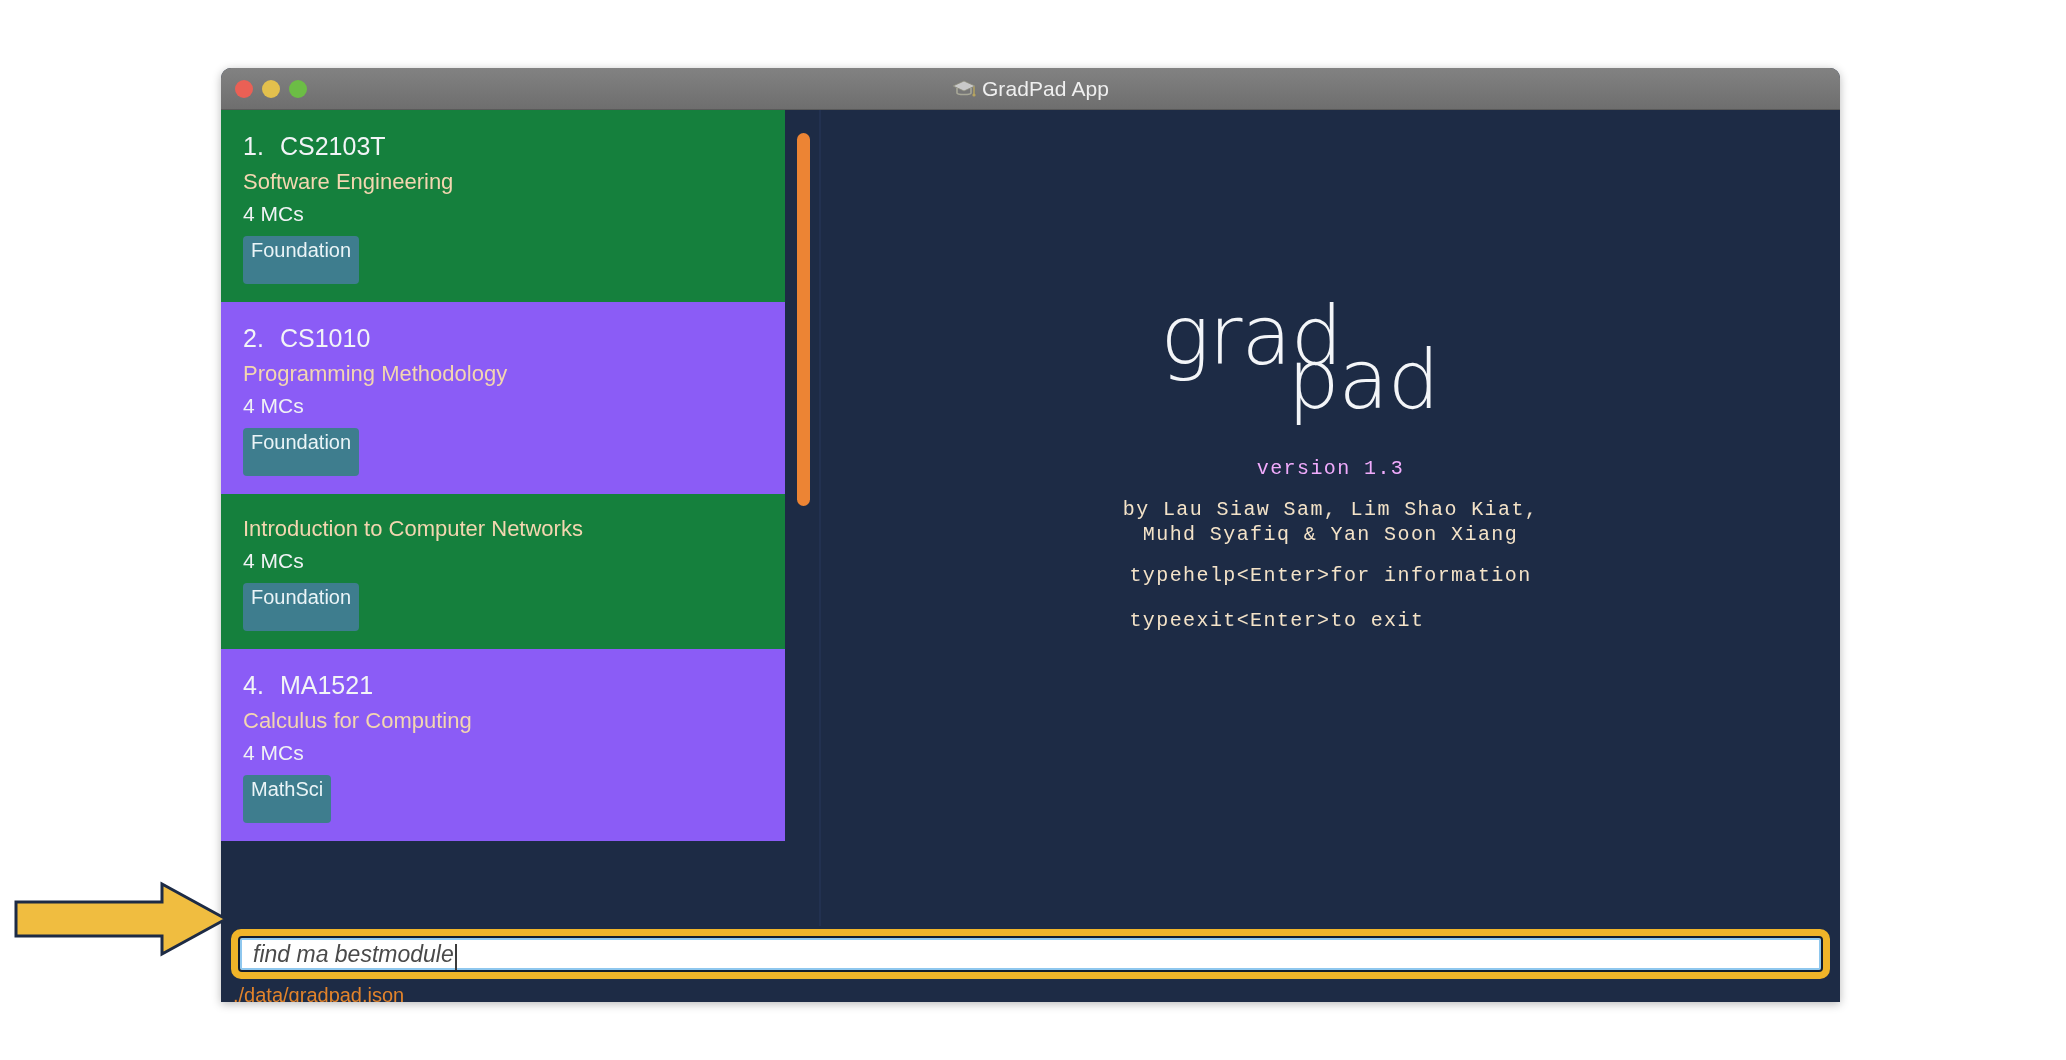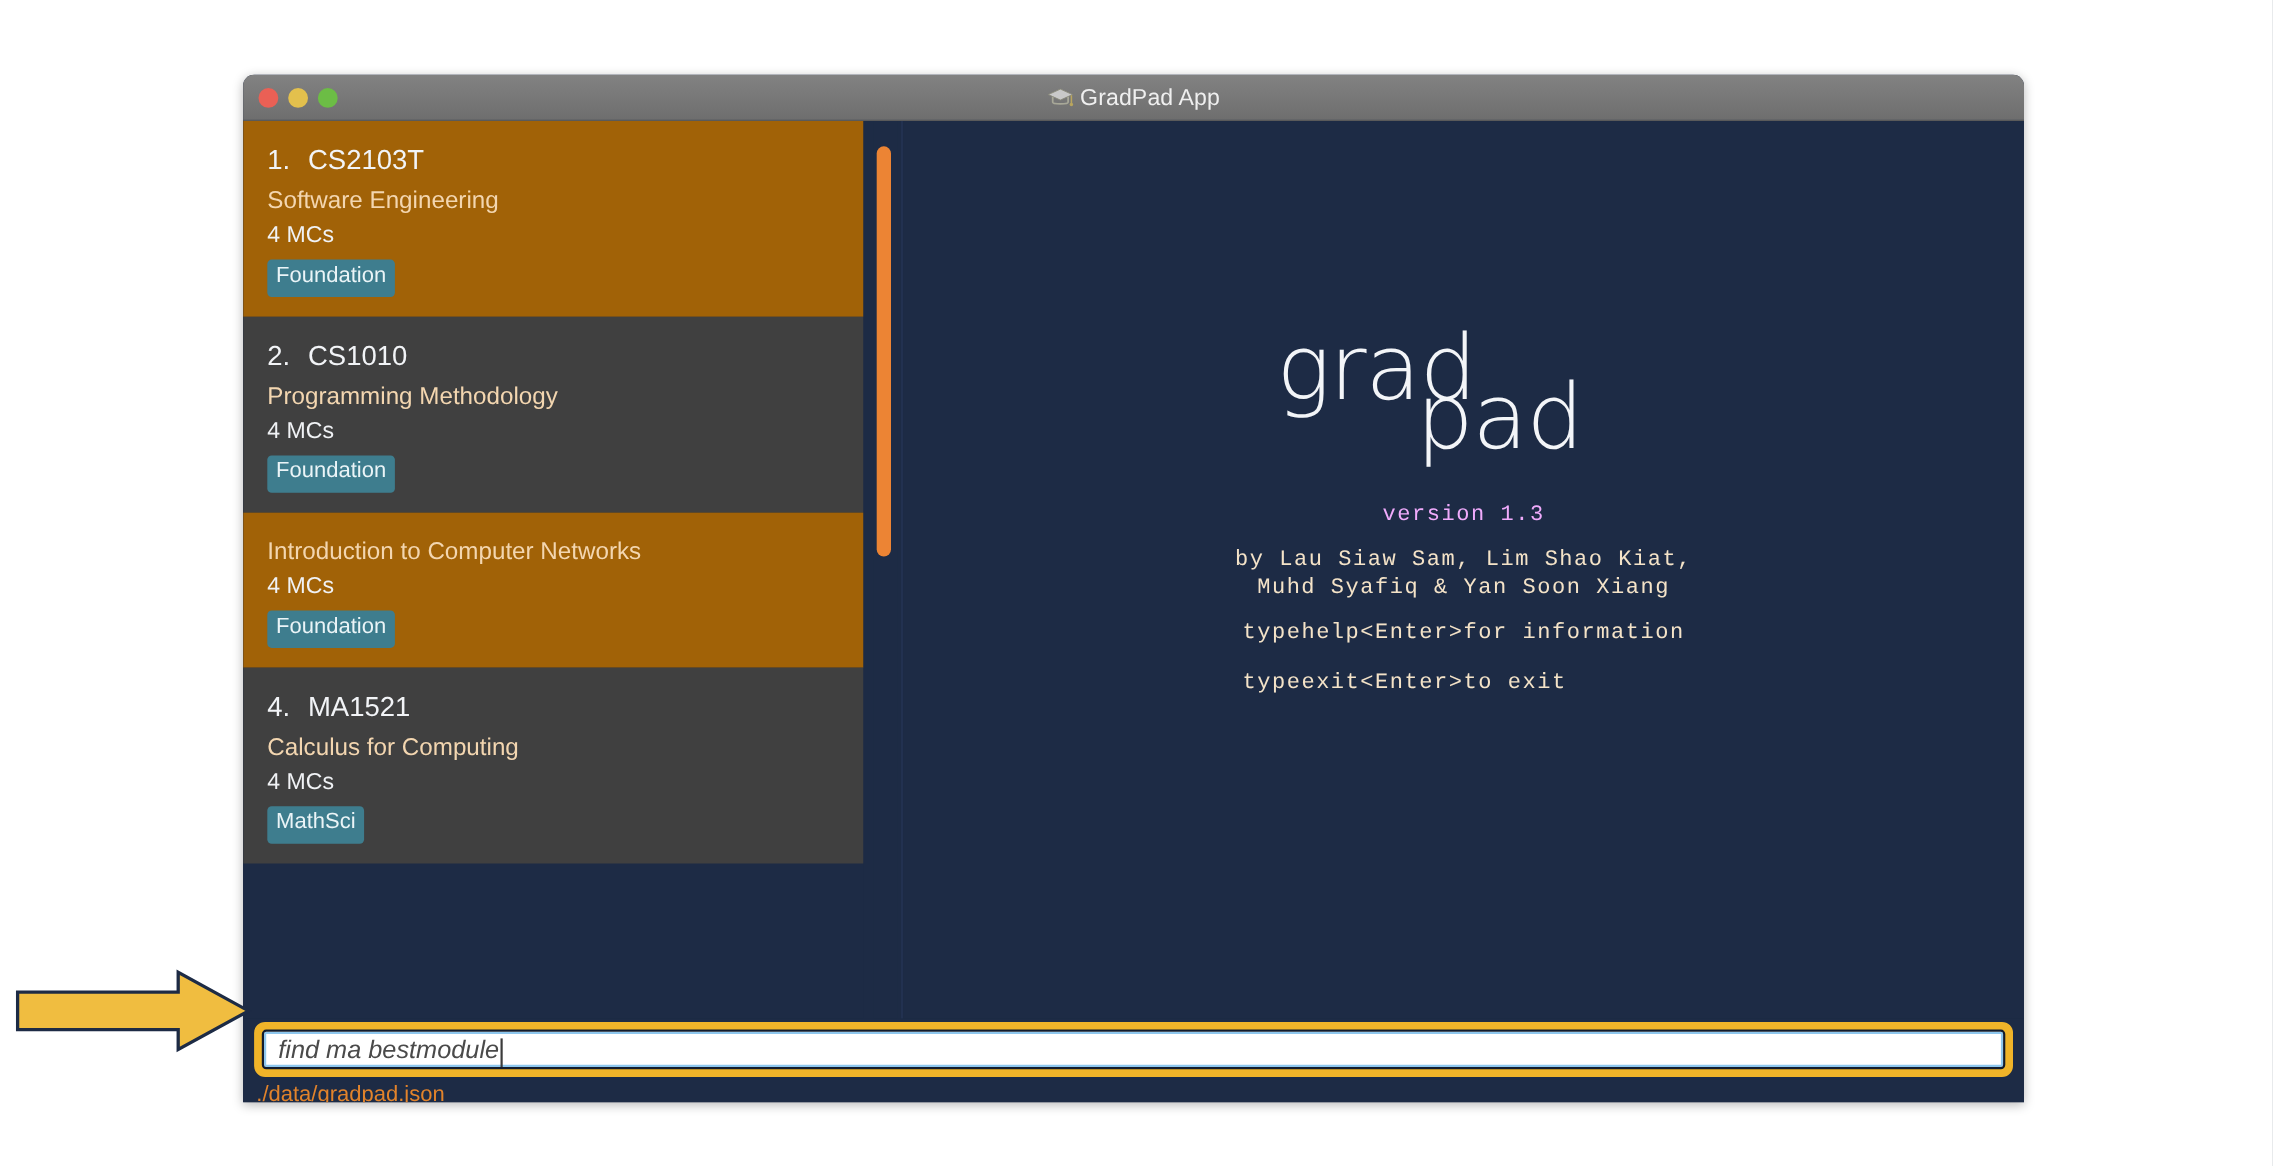--- a/index.html
+++ b/index.html
@@ -85,23 +85,23 @@
     position: absolute;
     left: 0; top: 0;
     width: 564px;
     height: 816px;
     background: #1d2b45;
     overflow: hidden;
   }
   .module-card {
     position: relative;
     padding: 22px 0 18px 22px;
-    background: #a16207;
-  }
-  .module-card.alt { background: #404040; }
+    background: #15803d;
+  }
+  .module-card.alt { background: #8b5cf6; }
 
   .mc-title {
     font-size: 25px;
     color: #f2f4f7;
     margin-bottom: 8px;
     white-space: nowrap;
   }
   .mc-index { display: inline-block; min-width: 30px; }
   .mc-name {
     font-size: 22px;
@@ -113,21 +113,21 @@
     font-size: 21px;
     color: #f0f2f5;
     margin-bottom: 10px;
     white-space: nowrap;
   }
   .mc-tag {
     display: inline-block;
     background: #3e7d8e;
     color: #eaf4f7;
     font-size: 20px;
-    padding: 3px 8px 8px 8px;
+    padding: 3px 8px 22px 8px;
     border-radius: 4px;
     white-space: nowrap;
   }
 
   
   #list-scrollbar-track {
     position: absolute;
     left: 573px;
     top: 0;
     width: 22px;

